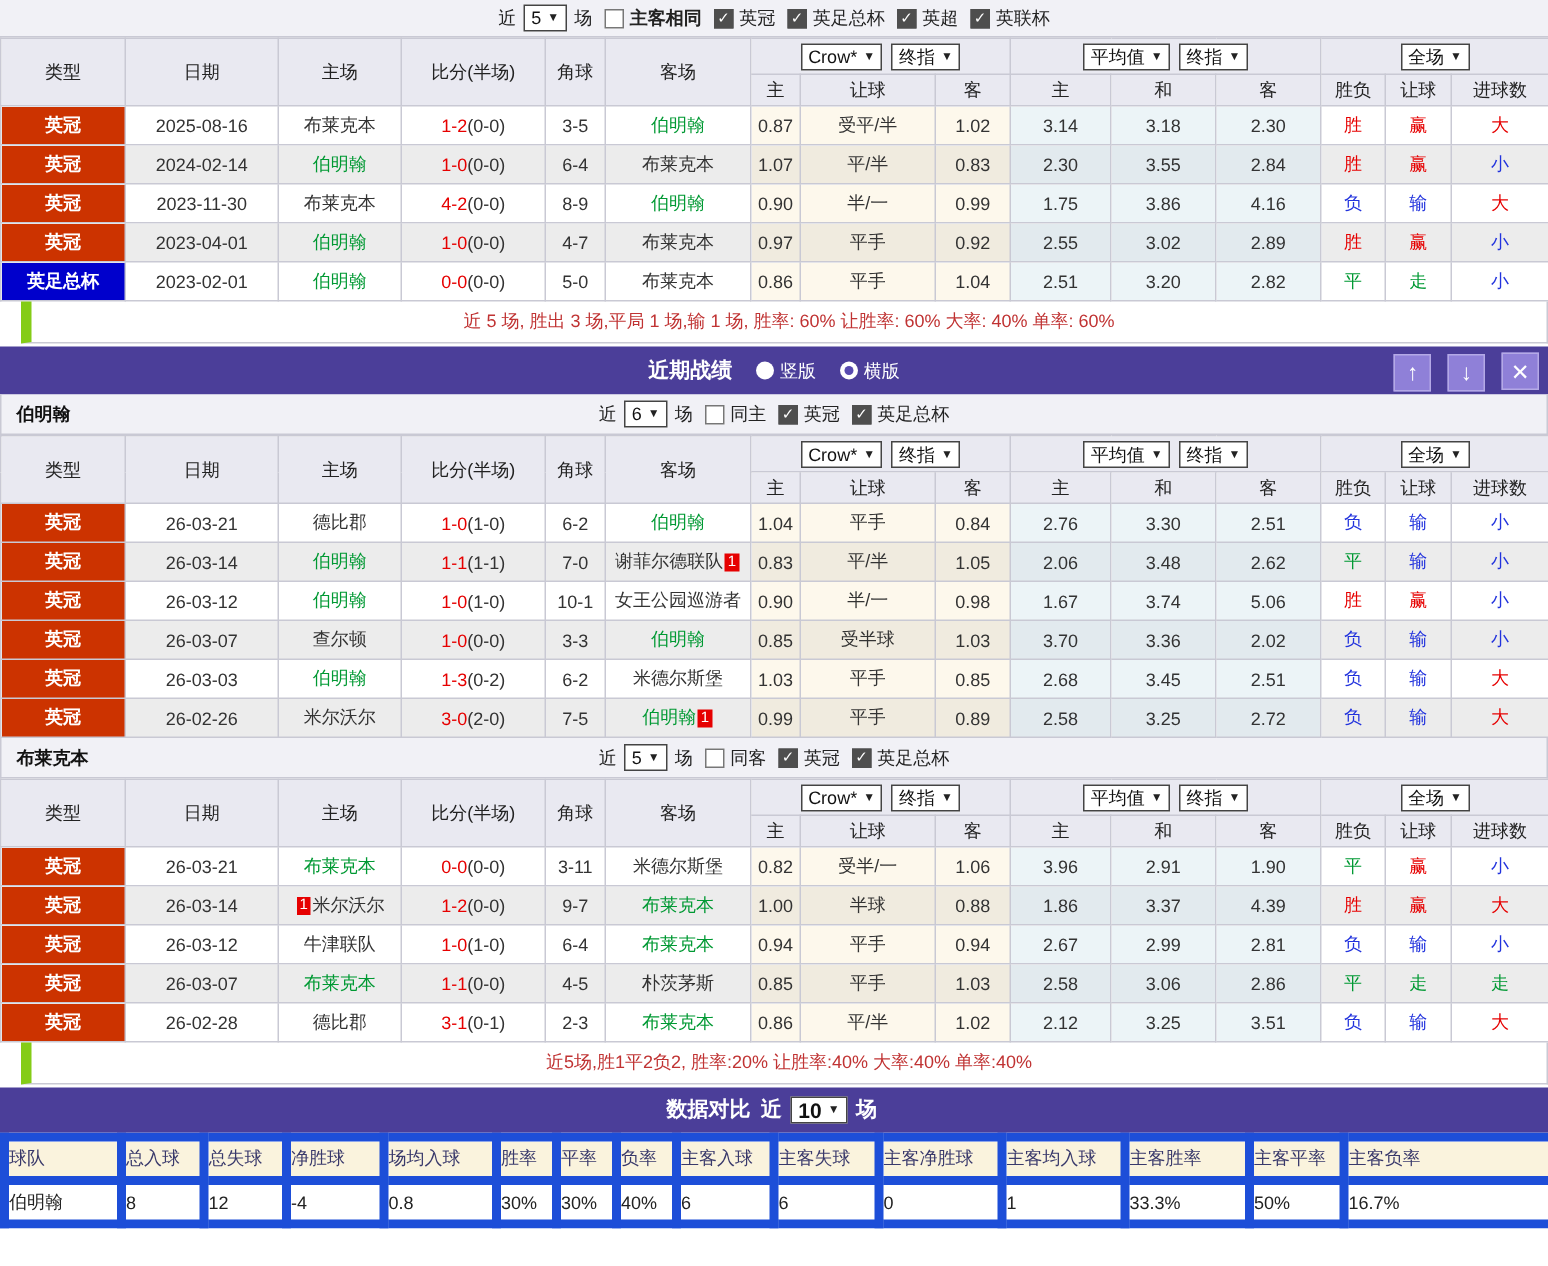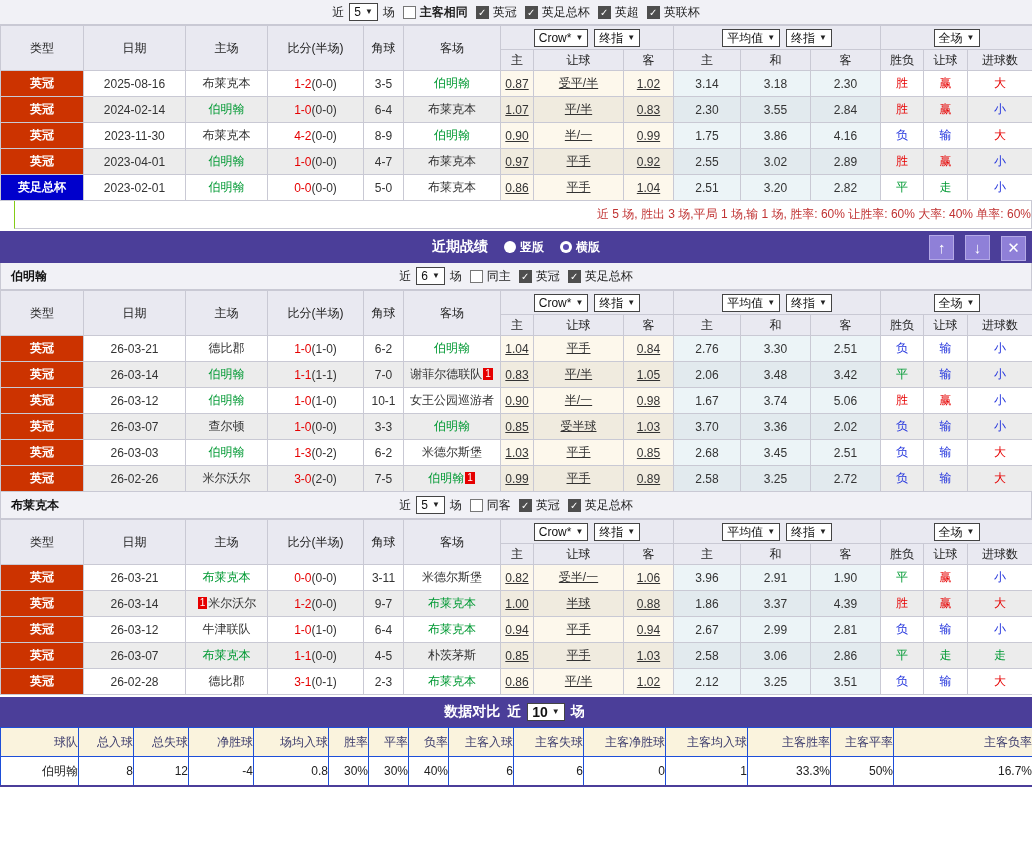--- a/index.html
+++ b/index.html
@@ -17,46 +17,46 @@
   .selbox{display:inline-flex;align-items:center;background:#fff;border:1px solid #444;padding:1px 4px;margin:0 3px;vertical-align:middle;cursor:pointer;color:#111;line-height:14px;}
   .sel-arrow{font-size:8px;margin-left:4px;color:#222;}
   .cb{display:inline-block;width:13px;height:13px;border:1px solid #777;background:#fff;vertical-align:middle;margin:0 2px 0 6px;font-size:10px;line-height:12px;text-align:center;color:#fff;cursor:pointer;}
   .cb.checked{background:#4e4e4e;border-color:#4e4e4e;}
   table{border-collapse:collapse;table-layout:fixed;width:1032px;}
   .match th,.match td{border:1px solid #c9c9d4;text-align:center;padding:0;height:26px;overflow:hidden;white-space:nowrap;font-weight:normal;}
   .match thead th{background:#e9e9f1;height:21px;color:#222;}
   .match thead .grp{height:24px;}
   .match tbody td{background:#fff;}
   .match tbody tr:nth-child(even) td{background:#ececec;}
-  .match tbody td.col-o{background:#fdf8ec;text-decoration:underline;}
+  .match tbody td.col-o{background:#fdf8ec;}
   .match tbody tr:nth-child(even) td.col-o{background:#f0ebdf;}
   .match tbody td.col-a{background:#ecf4f7;}
   .match tbody tr:nth-child(even) td.col-a{background:#e2eaee;}
   td.type{color:#fff;font-weight:bold;}
   td.type.type-red{background:var(--league-red) !important;}
   td.type.type-blue{background:var(--league-blue) !important;}
   .t-green{color:var(--team-green);}
   .score{color:var(--res-red);margin-top:20px;}
   .half{color:#333;}
   .redcard{display:inline-block;background:#e60000;color:#fff;font-size:10px;line-height:12px;padding:0 2px;margin:0 1px;vertical-align:1px;}
   .c-red{color:var(--res-red);}
   .c-blue{color:var(--res-blue);}
   .c-green{color:var(--res-green);}
-  .summary{text-align:right;color:var(--summary-red);padding:5px 0;border-bottom:1px solid #c9c9d4;border-left:1px solid #84cc16;border-right:1px solid #c9c9d4;margin-left:14px;}
+  .summary{text-align:center;color:var(--summary-red);padding:5px 0;border-bottom:1px solid #c9c9d4;border-left:7px solid #84cc16;border-right:1px solid #c9c9d4;margin-left:14px;}
   .recent-bar{margin-top:2px;padding:7px 0;}
   .bar-buttons{position:absolute;right:6px;top:4px;}
   .sqbtn{display:inline-flex;width:25px;height:25px;background:var(--btn-purple);border:1px solid #b4a9e6;color:#fff;font-weight:bold;font-size:15px;align-items:center;justify-content:center;margin-left:7px;cursor:pointer;}
   .radio{display:inline-block;width:12px;height:12px;border-radius:50%;background:#fff;vertical-align:-2px;margin:0 4px 0 12px;cursor:pointer;}
   .radio-dot{display:none;}
   .radio-unsel .radio-dot{display:block;width:6px;height:6px;border-radius:50%;background:#584ab0;margin:3px auto 0;}
-  .radio-label{font-weight:bold;font-size:12px;}
+  .radio-label{font-weight:normal;font-size:12px;}
   .team-header{position:relative;background:#f1f1f6;text-align:center;padding:4px 0;border:1px solid #c9c9d4;border-top:none;}
   .team-title{position:absolute;left:10px;top:5px;font-weight:bold;color:#111;}
   .comp-bar{margin-top:2px;padding:6px 0;}
-  .comp th,.comp td{border:1px solid #1d4ed8;text-align:right;padding:0;height:29px;overflow:hidden;white-space:nowrap;}
+  .comp th,.comp td{border:6px solid #1d4ed8;text-align:left;padding:0;height:29px;overflow:hidden;white-space:nowrap;}
   .comp th{background:#faf3dd;color:#39396b;font-weight:normal;}
   .comp tbody tr:nth-child(1) td{background:#fff;color:#222;}
   .comp tbody tr:nth-child(2) td{background:#ececec;color:var(--comp-blue);}
   .comp{border-bottom:2px solid var(--purple);}
 </style>
 </head>
 <body>
 
 <div>
 
@@ -315,21 +315,21 @@
           <td>26-03-14</td>
           <td><span class="t-green">伯明翰</span></td>
           <td><span class="score">1-1</span><span class="half">(1-1)</span></td>
           <td>7-0</td>
           <td><span class="">谢菲尔德联队</span><span class="redcard">1</span></td>
           <td class="col-o">0.83</td>
           <td class="col-o">平/半</td>
           <td class="col-o">1.05</td>
           <td class="col-a">2.06</td>
           <td class="col-a">3.48</td>
-          <td class="col-a">3.42</td>
+          <td class="col-a">2.62</td>
           <td class="c-green">平</td>
           <td class="c-blue">输</td>
           <td class="c-blue">小</td>
         </tr>
         <tr>
           <td class="type type-red">英冠</td>
           <td>26-03-12</td>
           <td><span class="t-green">伯明翰</span></td>
           <td><span class="score">1-0</span><span class="half">(1-0)</span></td>
           <td>10-1</td>
@@ -543,20 +543,21 @@
           <td class="col-o">1.02</td>
           <td class="col-a">2.12</td>
           <td class="col-a">3.25</td>
           <td class="col-a">3.51</td>
           <td class="c-blue">负</td>
           <td class="c-blue">输</td>
           <td class="c-red">大</td>
         </tr>
       </tbody>
     </table>
+  <div class="summary">近5场,胜1平2负2, 胜率:20% 让胜率:40% 大率:40% 单率:40%</div>
 
   <div class="title-bar comp-bar">
     <span>数据对比</span>
     <span id="comp-near"><span class="f-label-white">近</span><span class="selbox">
           <span>10</span>
           <span class="sel-arrow">▼</span>
         </span><span class="f-label-white">场</span></span>
   </div>
   <table class="comp" id="comp-table">
       <colgroup>

